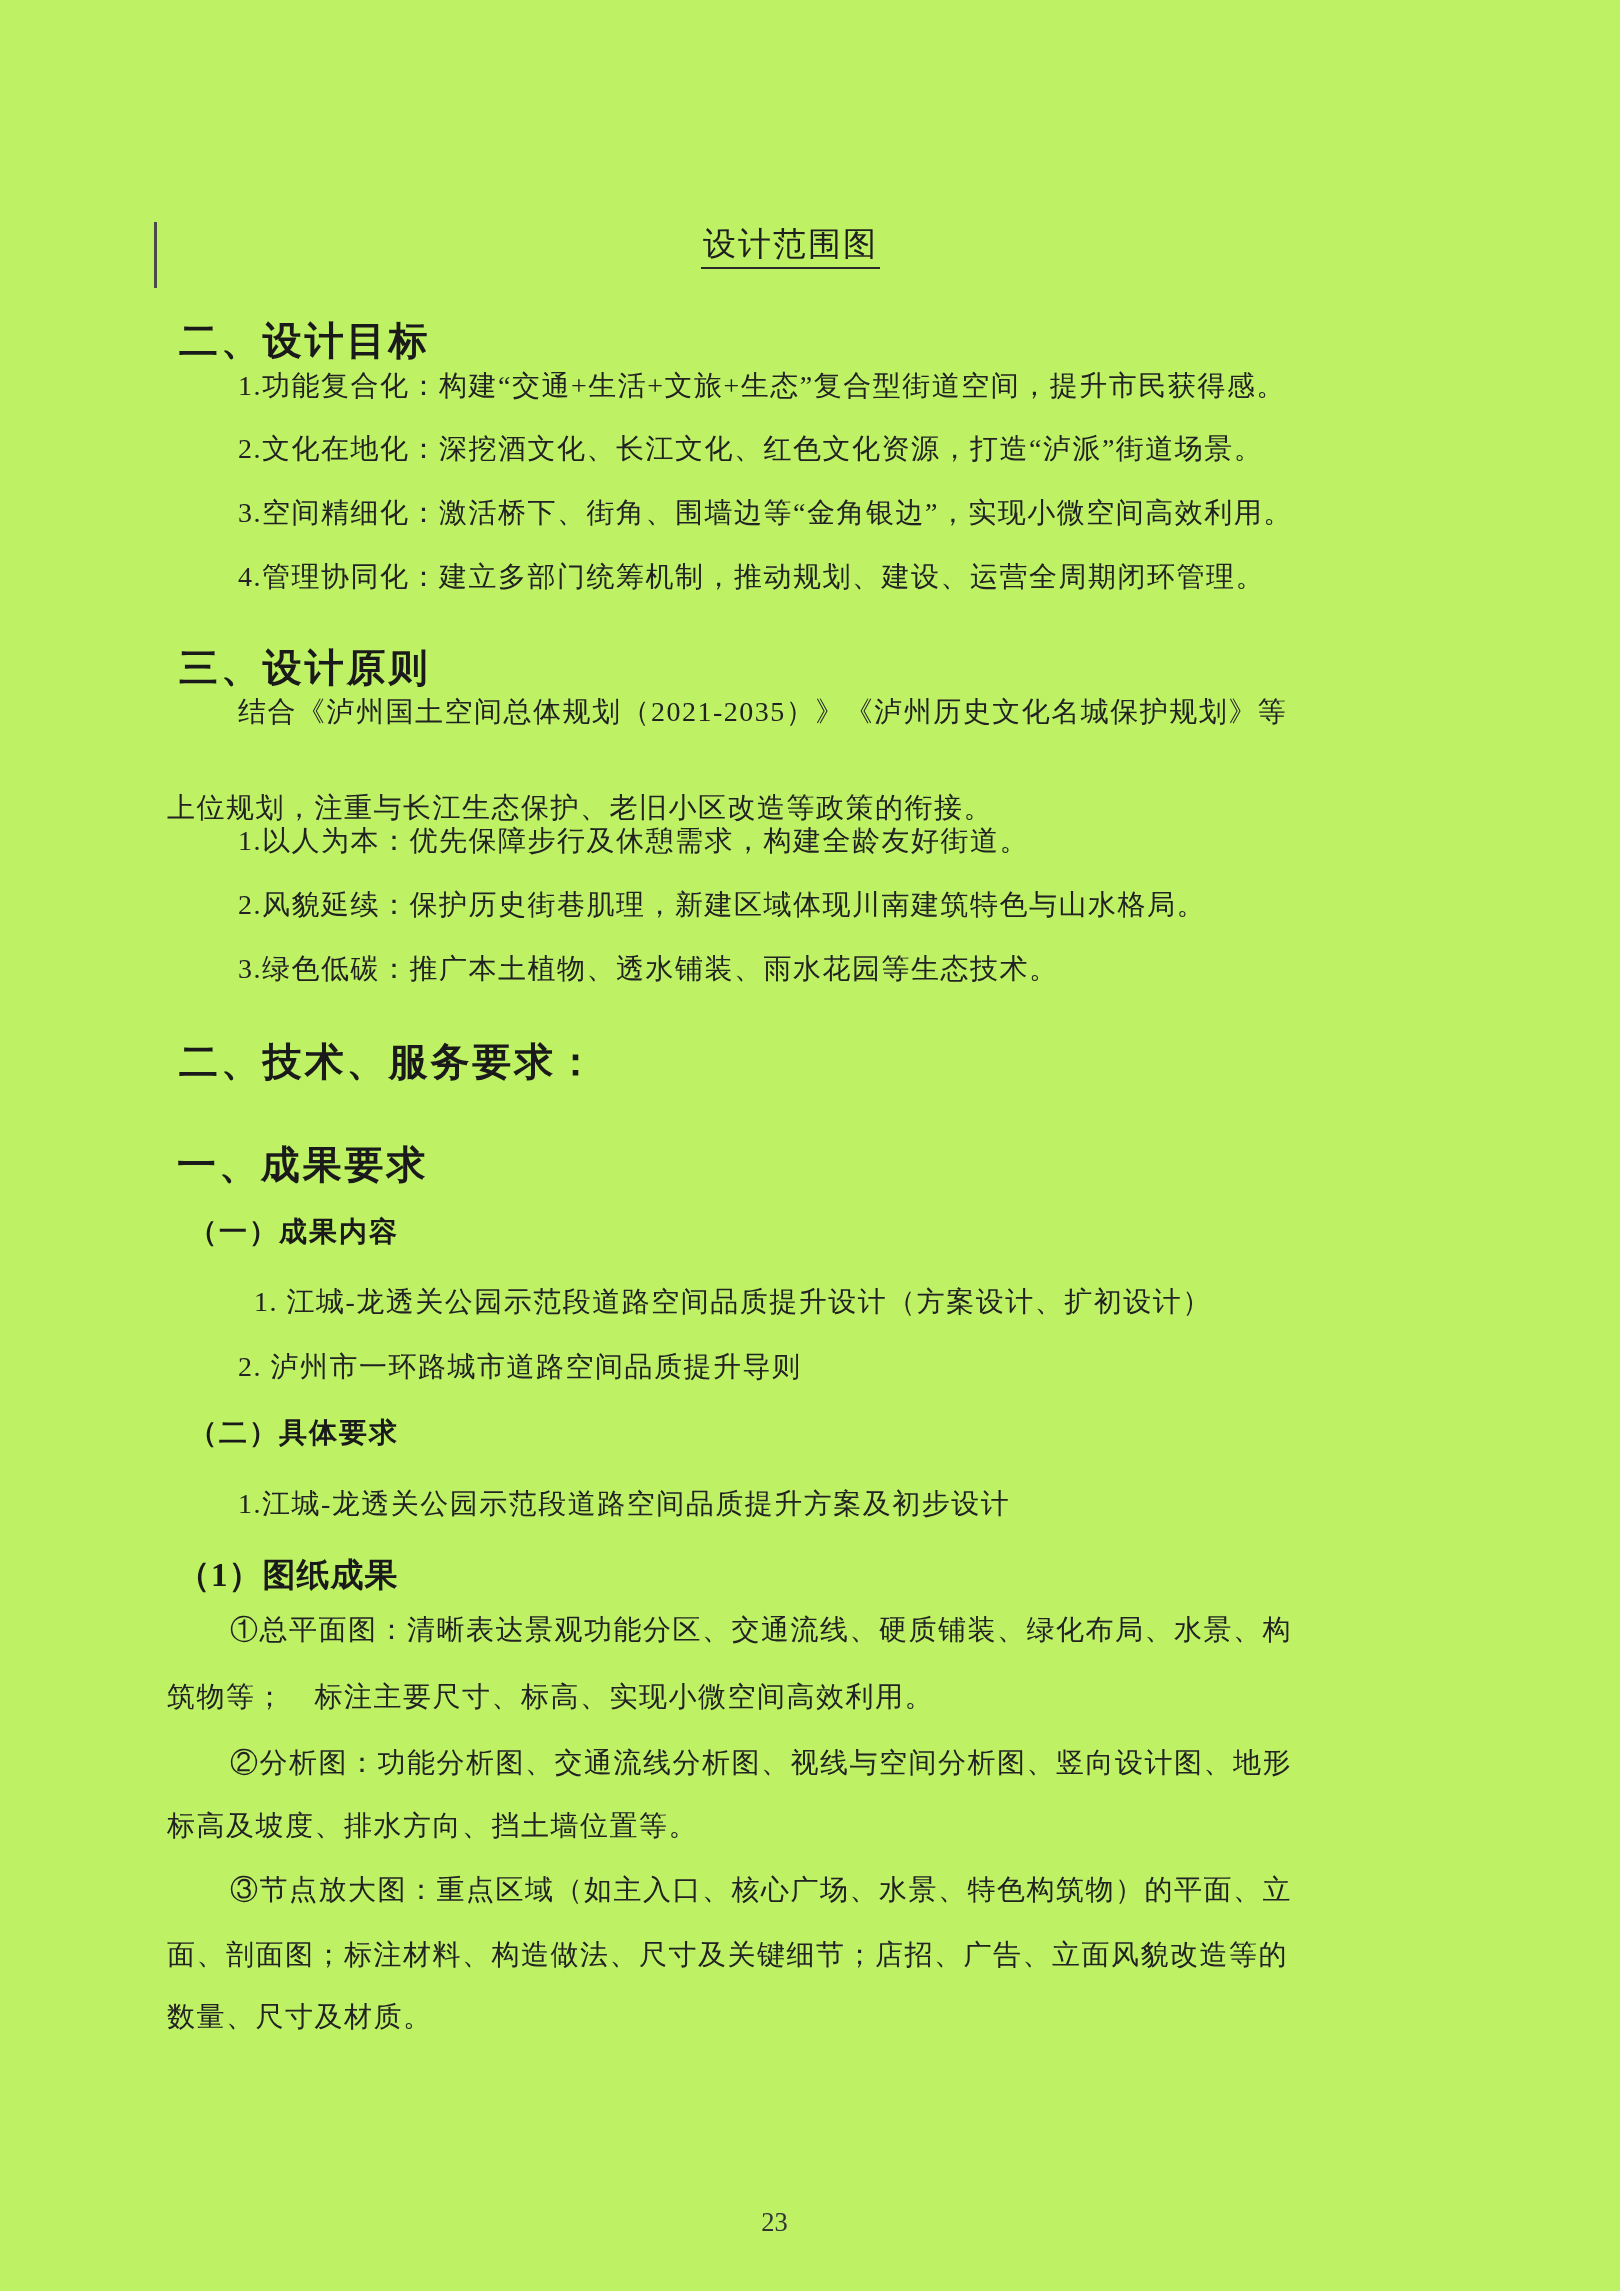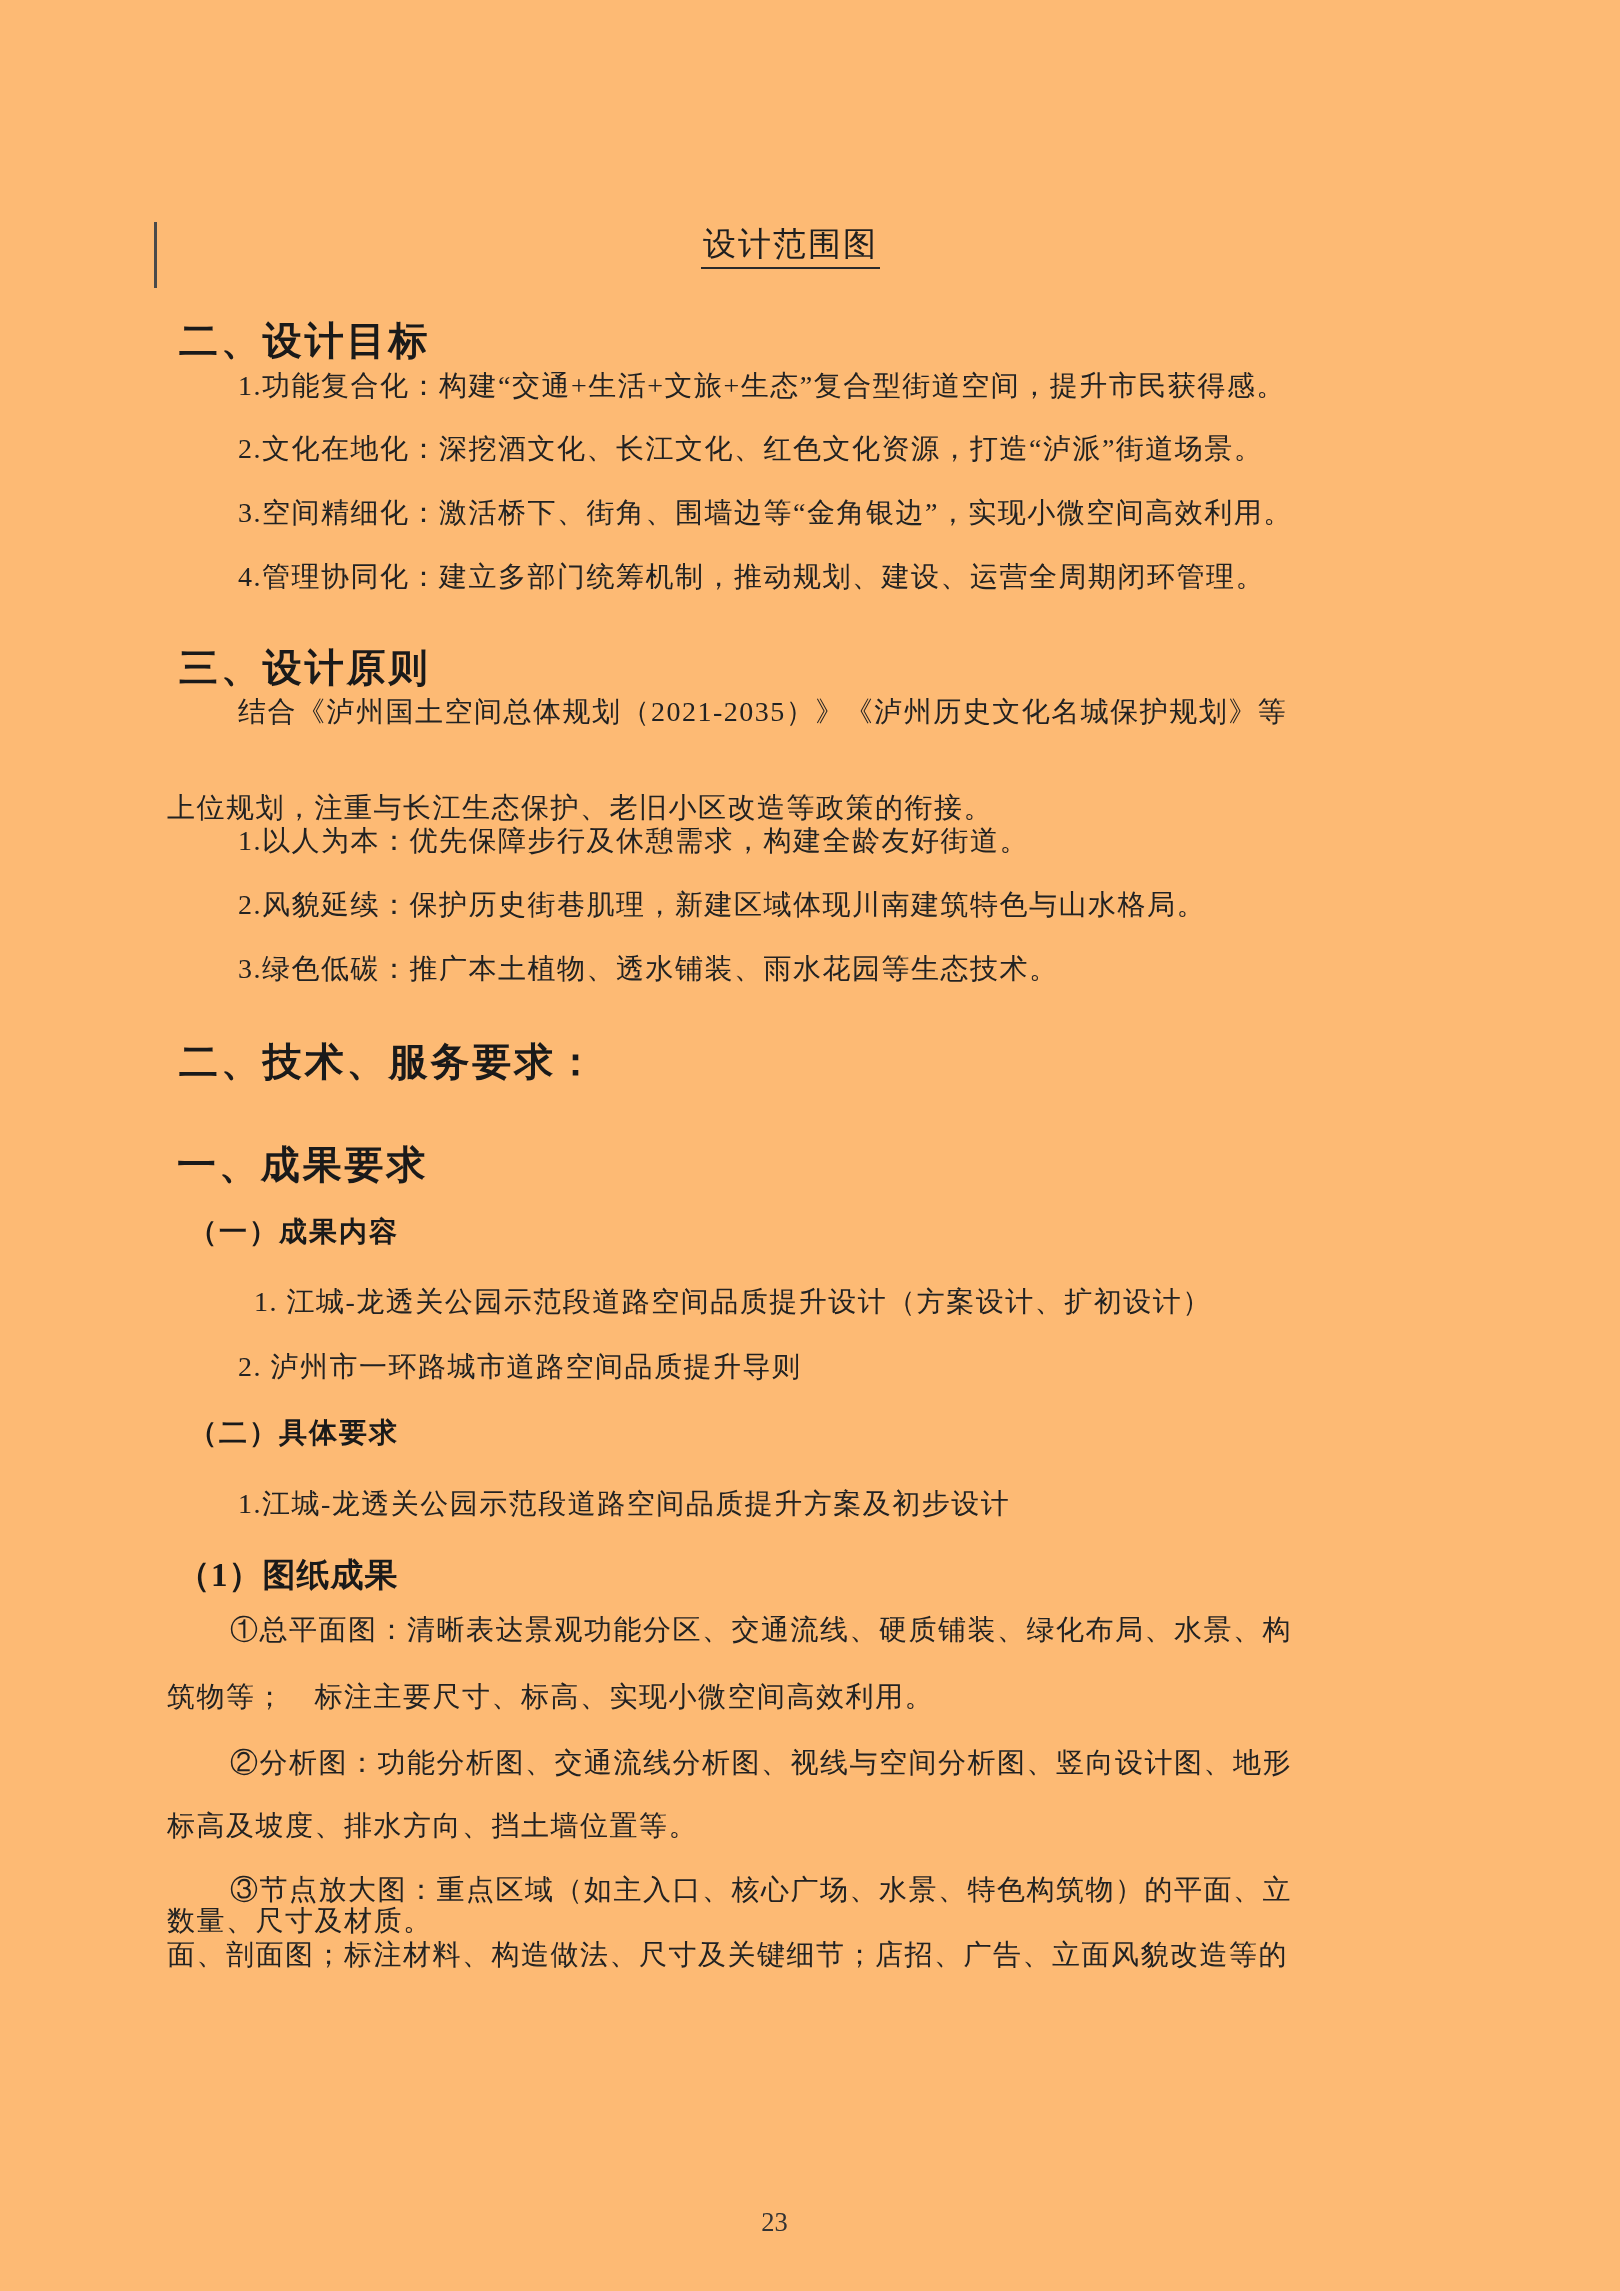--- a/index.html
+++ b/index.html
@@ -4,21 +4,21 @@
 <style>
   html, body {
     margin: 0;
     padding: 0;
     background: #ffffff;
   }
   .page {
     position: relative;
     width: 1620px;
     height: 2292px;
-    background: #fdba74;
+    background: #bef264;
     overflow: hidden;
     font-family: "Liberation Serif", "DejaVu Serif", serif;
     color: #1f1f1f;
   }
   .line {
     position: absolute;
     white-space: nowrap;
     line-height: 1.2;
   }
   .caption {
@@ -107,18 +107,18 @@
   <div class="line h2" style="top:1416px; left:189px;">（二）具体要求</div>
   <div class="line body-line" style="top:1487px; left:238px;">1.江城-龙透关公园示范段道路空间品质提升方案及初步设计</div>
 
   <div class="line h3" style="top:1556px; left:177px;">（1）图纸成果</div>
   <div class="line body-line" style="top:1613px; left:230px;">①总平面图：清晰表达景观功能分区、交通流线、硬质铺装、绿化布局、水景、构</div>
   <div class="line body-line" style="top:1680px; left:167px;">筑物等；　标注主要尺寸、标高、实现小微空间高效利用。</div>
   <div class="line body-line" style="top:1746px; left:230px;">②分析图：功能分析图、交通流线分析图、视线与空间分析图、竖向设计图、地形</div>
   <div class="line body-line" style="top:1809px; left:167px;">标高及坡度、排水方向、挡土墙位置等。</div>
   <div class="line body-line" style="top:1873px; left:230px;">③节点放大图：重点区域（如主入口、核心广场、水景、特色构筑物）的平面、立</div>
   <div class="line body-line" style="top:1938px; left:167px;">面、剖面图；标注材料、构造做法、尺寸及关键细节；店招、广告、立面风貌改造等的</div>
-  <div class="line body-line" style="top:1904px; left:167px;text-align:right;">数量、尺寸及材质。</div>
+  <div class="line body-line" style="top:2000px; left:167px;text-align:right;">数量、尺寸及材质。</div>
 
   <div class="page-number">23</div>
 
 </div>
 
 
 </body></html>

